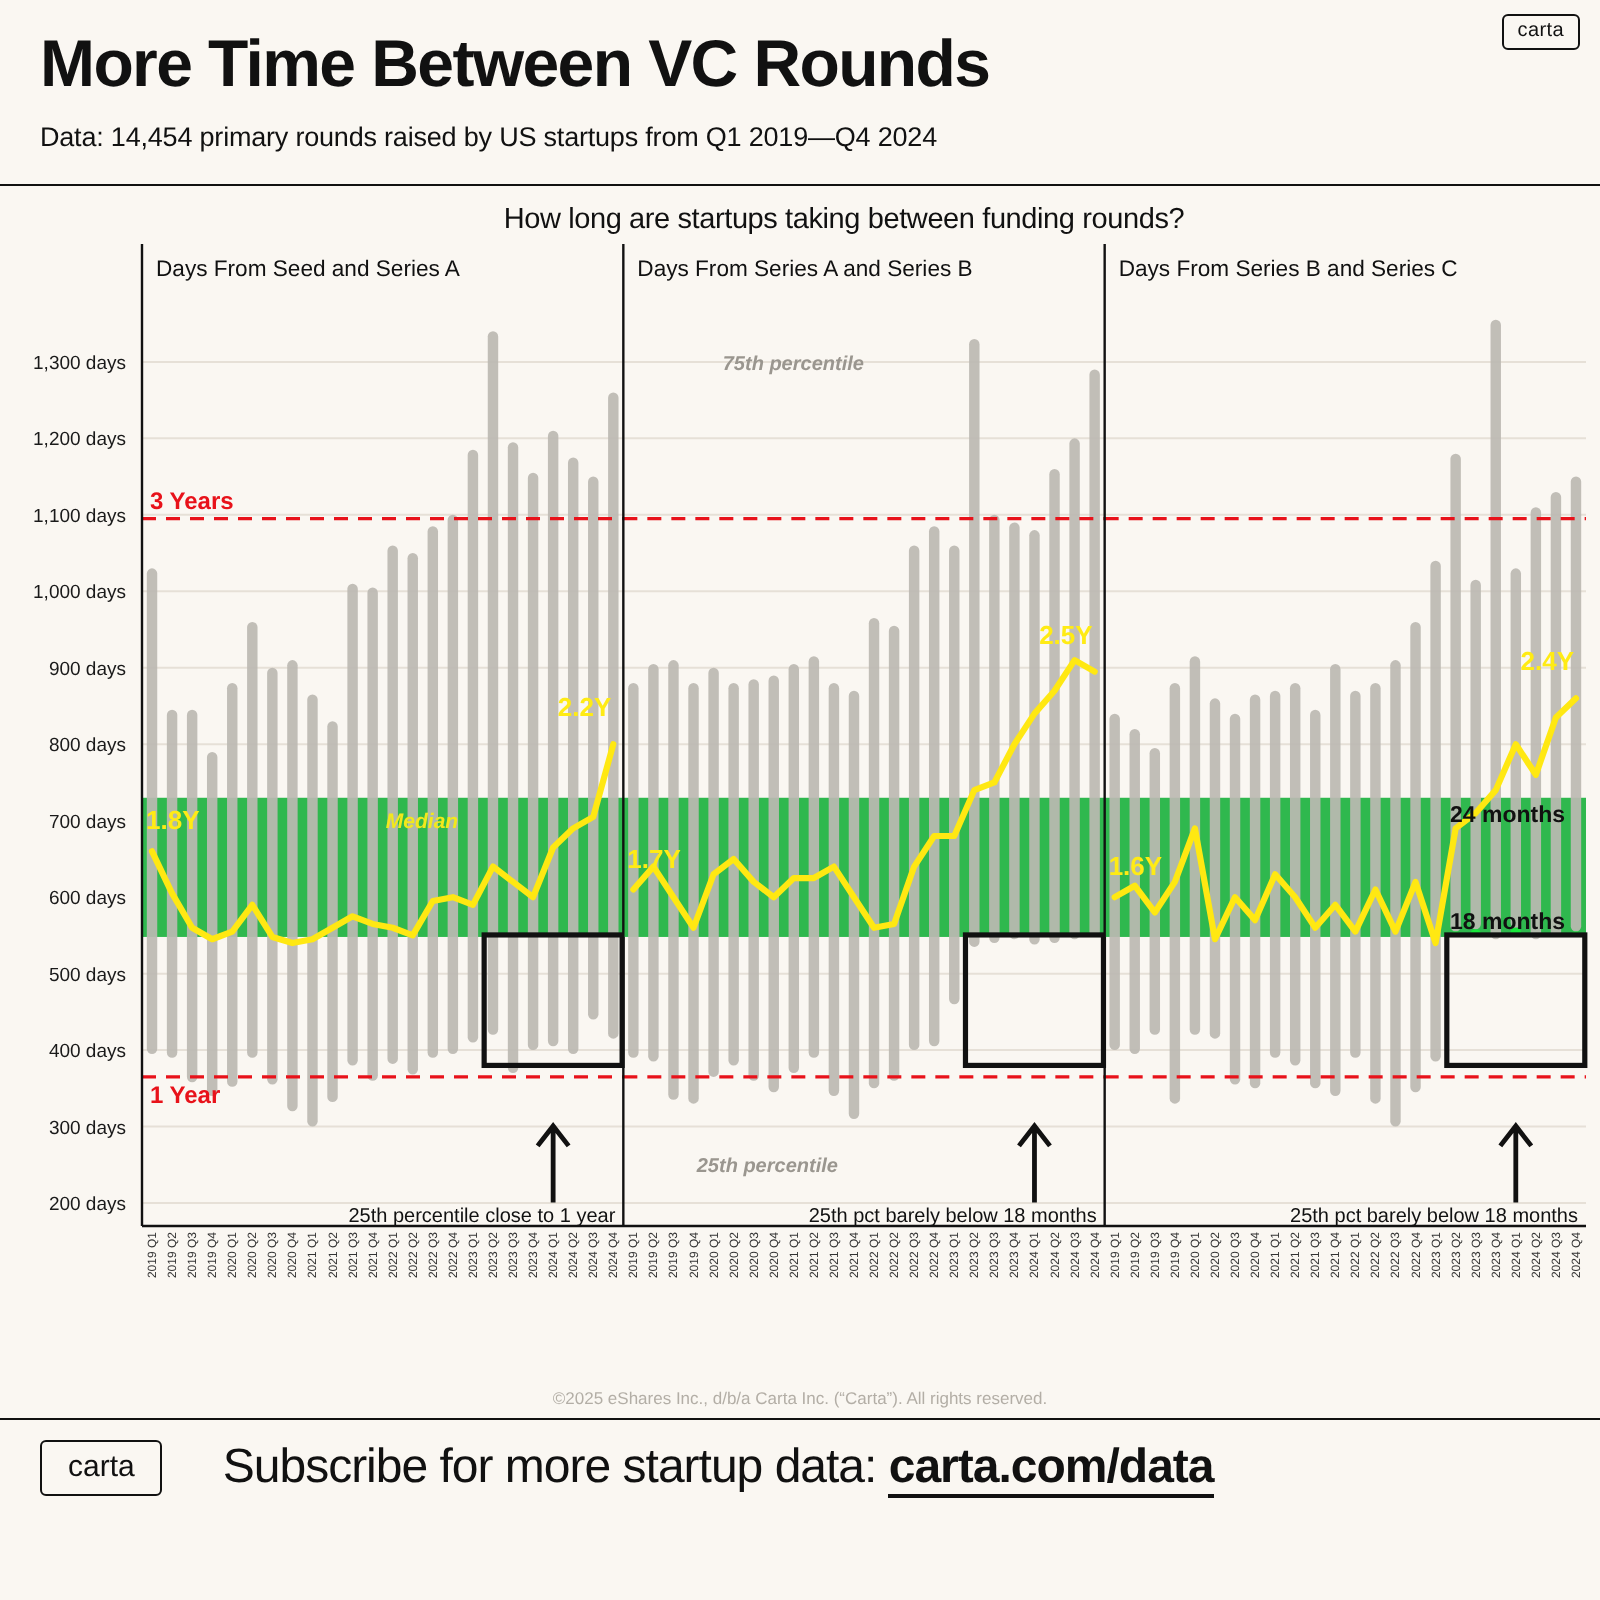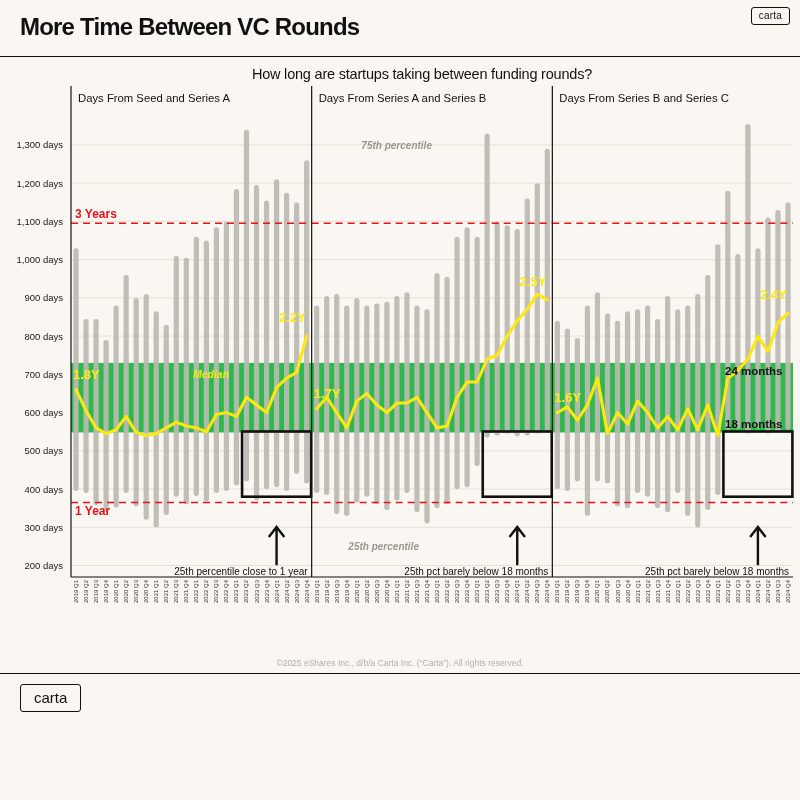--- a/index.html
+++ b/index.html
@@ -11,21 +11,21 @@
     overflow: hidden;
     position: relative;
   }
   .header { padding: 14px 20px 6px 20px; position: relative; }
   .logo-badge {
     position: absolute; top: 7px; right: 10px;
     border: 1.6px solid #111; border-radius: 3px;
     padding: 2px 7px 3px 7px; font-size: 10px; letter-spacing: .2px;
     background: #faf7f2; font-weight: 500;
   }
-  .title { font-size: 24px; font-weight: bold; letter-spacing: -.8px; line-height: 1.08; }
+  .title { font-size: 33px; font-weight: bold; letter-spacing: -.8px; line-height: 1.08; }
   .subtitle { font-size: 19px; font-weight: 400; margin-top: 9px; letter-spacing: -.3px; }
   .datanote { font-size: 13.5px; font-weight: 400; margin-top: 11px; letter-spacing: -.1px; }
   .hrule { border-top: 1.6px solid #111; margin: 10px 0 0 0; }
 
   .chart-title { text-align: center; font-size: 14.5px; margin-top: 9px; letter-spacing: -.2px; padding-left: 44px; }
 
   #plot { position: relative; width: 800px; height: 560px; margin-top: 2px; }
   #plot svg { display: block; }
 
   .axis-label { font-size: 9.5px; fill: #1a1a1a; font-family: "Liberation Sans", sans-serif; }
@@ -47,20 +47,21 @@
                  font-size: 15px; }
   .footer-cta { font-size: 24px; letter-spacing: -.5px; }
   .footer-cta b { font-weight: bold; border-bottom: 2.2px solid #111; }
 </style>
 </head>
 <body>
 
 <div class="header">
   <div class="logo-badge">carta</div>
   <div class="title">More Time Between VC Rounds</div>
+  <div class="datanote">Data: 14,454 primary rounds raised by US startups from Q1 2019—Q4 2024</div>
 </div>
 <div class="hrule"></div>
 
 <div class="chart-title">How long are startups taking between funding rounds?</div>
 
 <div id="plot">
     <svg width="800" height="560">
       <rect x="0" y="0" width="800" height="560" fill="#faf7f2"></rect>
       <line x1="71" y1="481.52941176470586" x2="793" y2="481.52941176470586" stroke="#e6e0d7" stroke-width="1"></line>
       <text x="63" y="485.02941176470586" text-anchor="end" class="axis-label">200 days</text>
@@ -275,13 +276,16 @@
       <text x="0" y="0" transform="translate(769.9305555555554,496) rotate(-90)" text-anchor="end" class="xtick">2024 Q2</text>
       <text x="0" y="0" transform="translate(779.9583333333333,496) rotate(-90)" text-anchor="end" class="xtick">2024 Q3</text>
       <text x="0" y="0" transform="translate(789.986111111111,496) rotate(-90)" text-anchor="end" class="xtick">2024 Q4</text>
     </svg>
   </div>
 
 <div class="footer-note">©2025 eShares Inc., d/b/a Carta Inc. (“Carta”). All rights reserved.</div>
 <div class="footer-rule"></div>
 <div class="footer-bar">
   <div class="footer-logo">carta</div>
+  <div class="footer-cta">
+    <span>Subscribe for more startup data: </span><b>carta.com/data</b>
+  </div>
 </div>
 
 </body></html>

